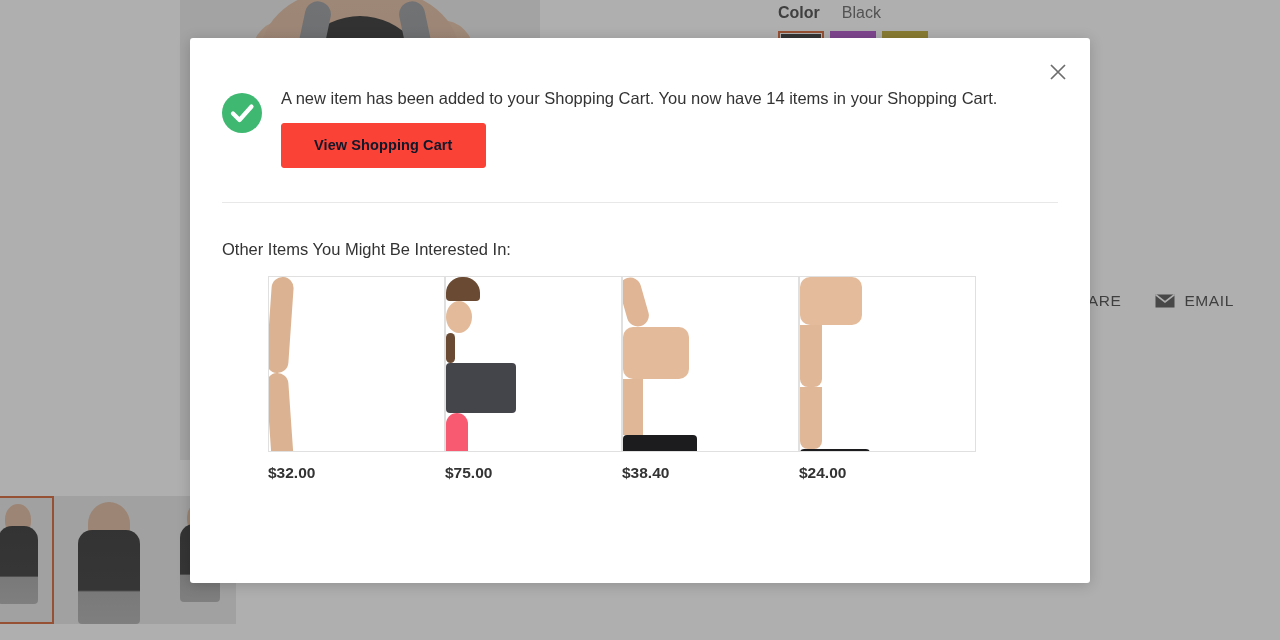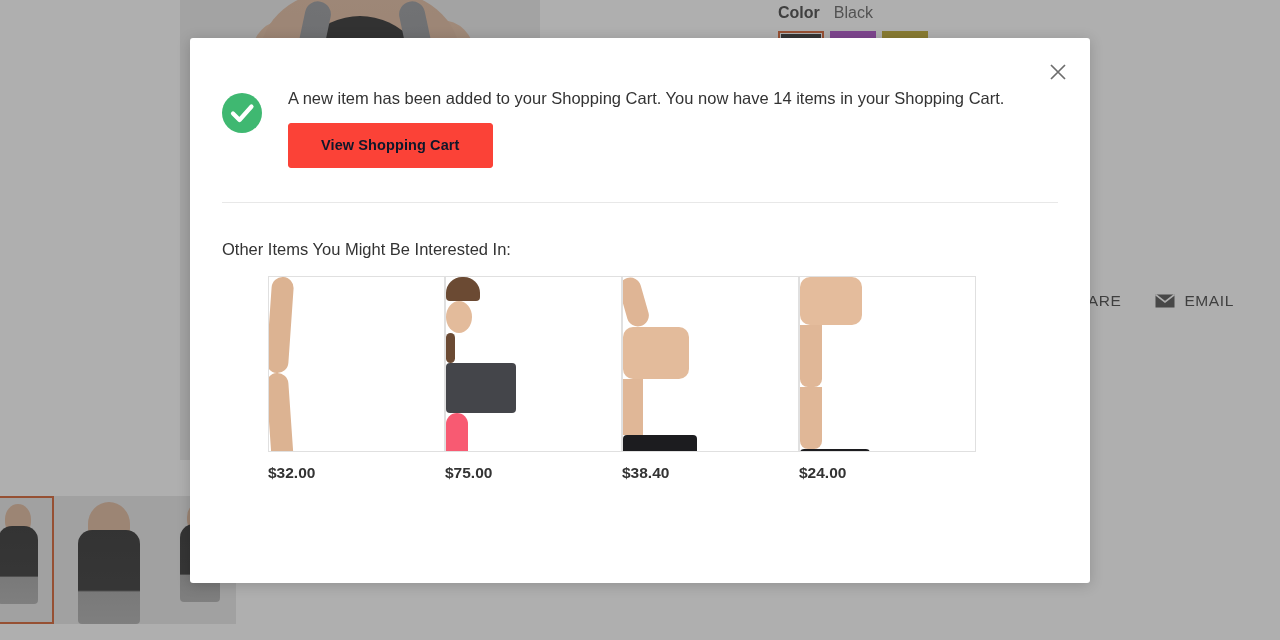--- a/index.html
+++ b/index.html
@@ -112,20 +112,21 @@
     gap: 14px;
   }
   .color-label {
     font-size: 16px;
     font-weight: bold;
     color: #333333;
   }
   .color-value {
     font-size: 16px;
     color: #575757;
+    margin-left: 8px;
   }
   .swatch-row {
     position: absolute;
     left: 778px;
     top: 31px;
     display: flex;
     gap: 6px;
   }
   .swatch {
     width: 46px;
@@ -214,21 +215,21 @@
     padding: 0;
   }
 
   .msg-block {
     position: absolute;
     left: 32px;
     top: 50px;
     right: 32px;
     display: flex;
     align-items: flex-start;
-    gap: 26px;
+    gap: 19px;
   }
   .check-circle {
     flex: 0 0 auto;
     width: 40px;
     height: 40px;
     margin-top: 5px;
   }
   .msg-right { flex: 1 1 auto; }
   .msg-text {
     font-size: 16.5px;

